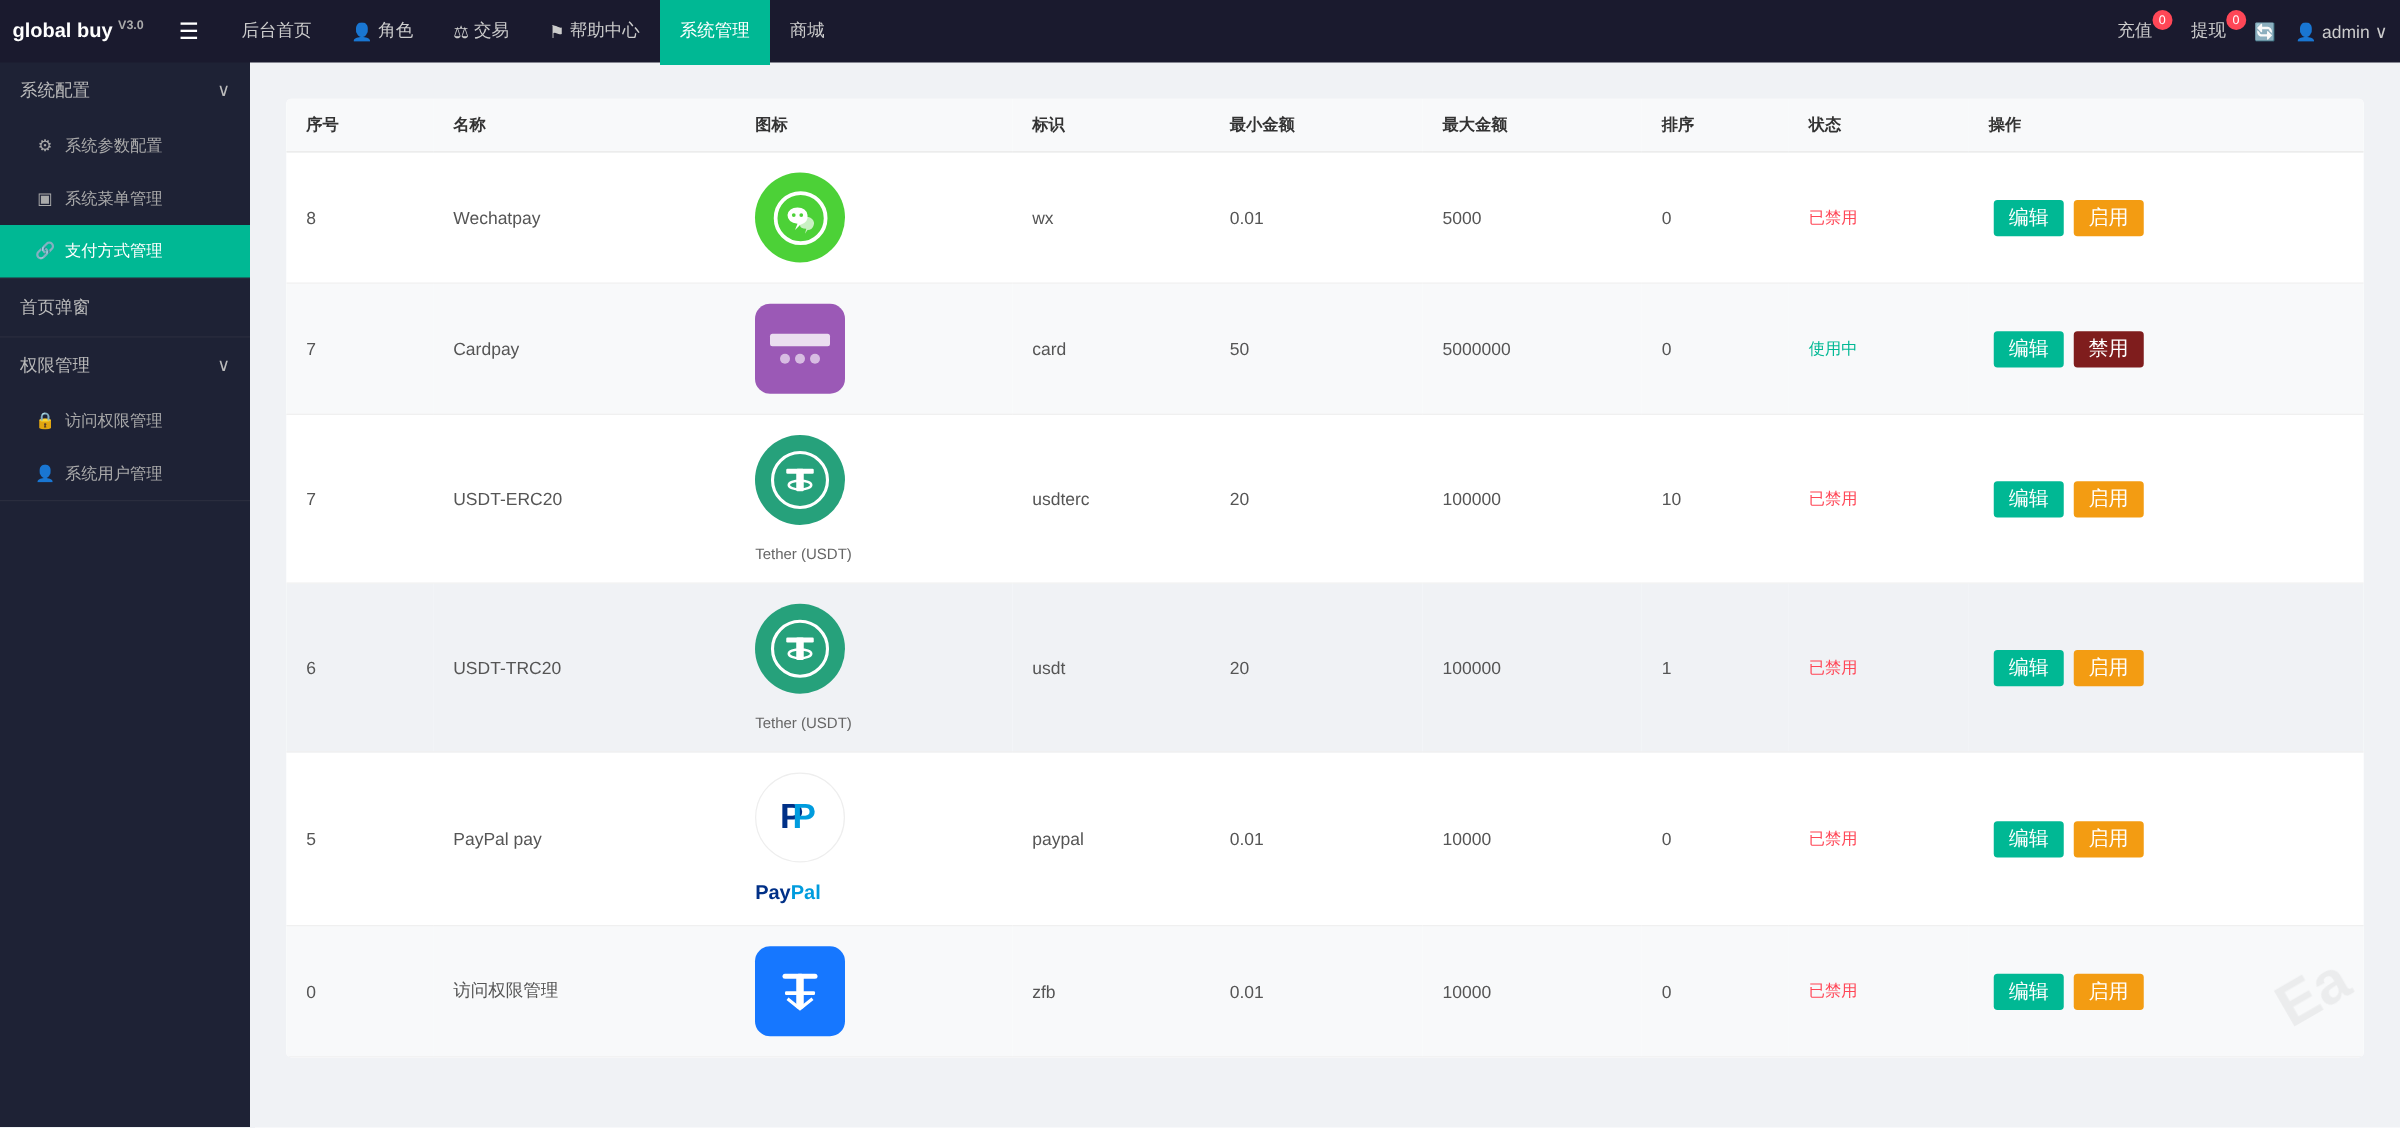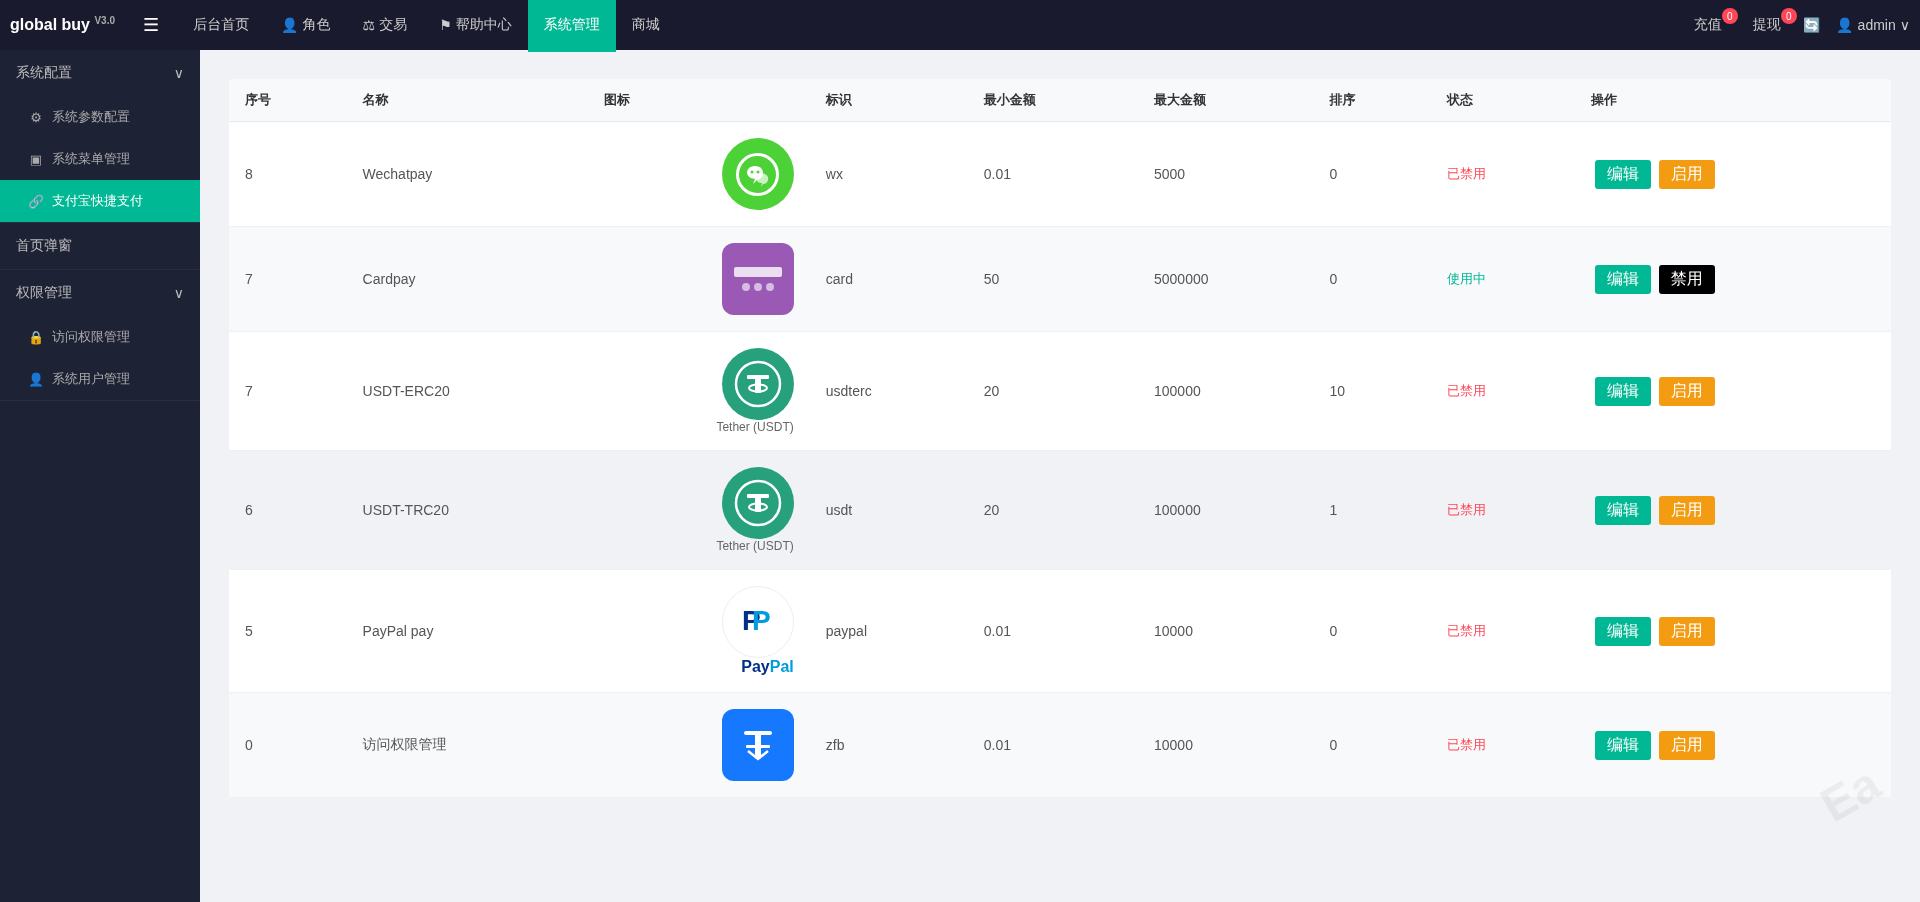--- a/index.html
+++ b/index.html
@@ -86,20 +86,21 @@
 
     
     .sidebar {
       background: #1e2235;
       width: 200px;
       position: fixed;
       top: 50px;
       left: 0;
       bottom: 0;
       overflow-y: auto;
+      font-family: Liberation Serif, serif;
     }
     .sidebar-section {
       border-bottom: 1px solid #2a2d3e;
     }
     .sidebar-header {
       display: flex;
       align-items: center;
       justify-content: space-between;
       padding: 14px 16px;
       color: #bbb;
@@ -153,22 +154,22 @@
       vertical-align: middle;
       color: #555;
     }
     .payment-table tr:nth-child(even) {
       background: #f8f9fa;
     }
 
     .payment-icon {
       display: flex;
       flex-direction: column;
-      align-items: flex-end;
-      gap: 0;
+      align-items: flex-start;
+      gap: 16px;
     }
 
     .icon-label {
       font-size: 12px;
       color: #666;
     }
 
     .status-disabled { color: #ff4757; font-size: 13px; }
     .status-active { color: #00b894; font-size: 13px; }
 
@@ -176,21 +177,21 @@
       padding: 4px 12px;
       border: none;
       border-radius: 3px;
       cursor: pointer;
       font-size: 16px;
       color: #fff;
       margin-left: 4px;
     }
     .btn-edit { background: #00b894; }
     .btn-enable { background: #f39c12; }
-    .btn-disable { background: #000000; }
+    .btn-disable { background: #7f1d1d; }
 
     
     .wechat-icon {
       width: 72px;
       height: 72px;
       background: #4cd137;
       border-radius: 50%;
       display: flex;
       align-items: center;
       justify-content: center;
@@ -330,21 +331,21 @@
     <div class="sidebar-item">
       <span class="icon">⚙</span>
       <span>系统参数配置</span>
     </div>
     <div class="sidebar-item">
       <span class="icon">▣</span>
       <span>系统菜单管理</span>
     </div>
     <div class="sidebar-item active">
       <span class="icon">🔗</span>
-      <span>支付宝快捷支付</span>
+      <span>支付方式管理</span>
     </div>
   </div>
 
   <div class="sidebar-section">
     <div class="sidebar-header">
       <span>首页弹窗</span>
     </div>
   </div>
 
   <div class="sidebar-section">

